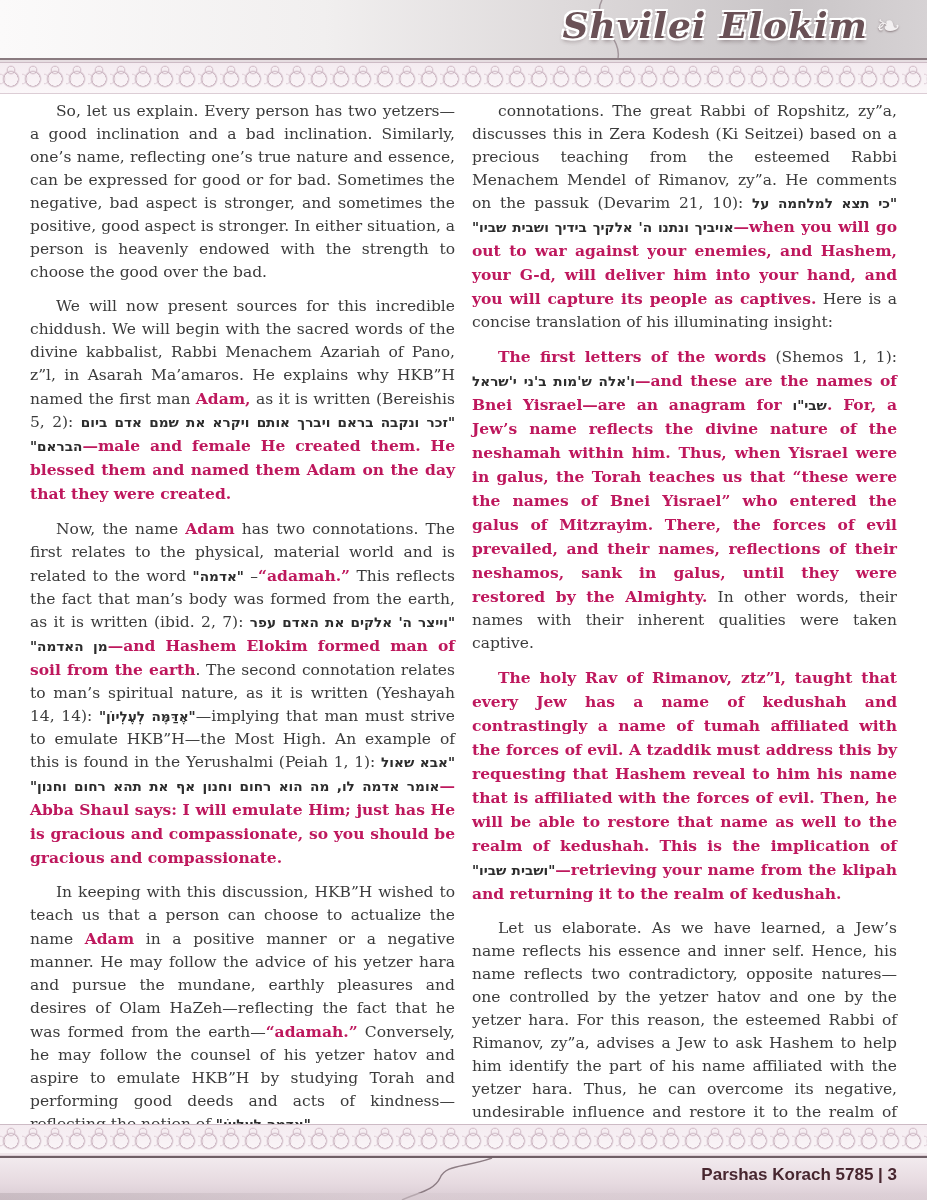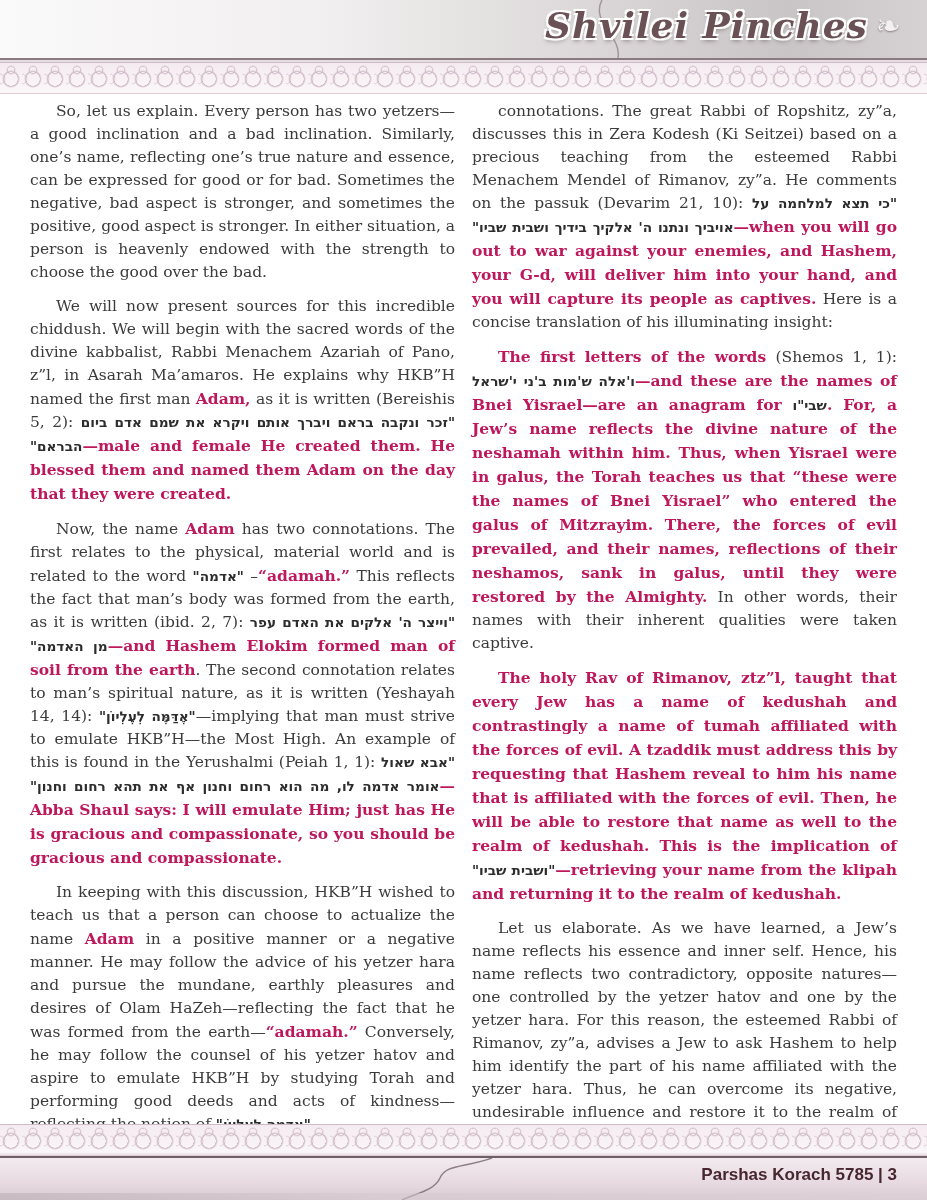--- a/index.html
+++ b/index.html
@@ -52,21 +52,21 @@
 </head>
 <body>
 
 <div class="page">
 
   <div class="header">
     <svg class="header-curve" width="90" height="58" viewBox="0 0 90 58">
       <path d="M14,0 C2,22 34,36 30,58" fill="none" stroke="#a2969b" stroke-width="1.5"></path>
     </svg>
     <div class="logo-wrap">
-      <span class="logo">Shvilei Pinches</span>
+      <span class="logo">Shvilei Elokim</span>
       <span class="logo-orn">❧</span>
     </div>
   </div>
 
   <div class="lace lace-top"></div>
 
   <div class="content">
     <div class="col">
         <p class="para"><span>So, let us explain.  Every person has two yetzers—a good inclination and a bad inclination.  Similarly, one’s name, reflecting one’s true nature and essence, can be expressed for good or for bad.  Sometimes the negative, bad aspect is stronger, and sometimes the positive, good aspect is stronger.  In either situation, a person is heavenly endowed with the strength to choose the good over the bad.</span></p>
         <p class="para"><span>We will now present sources for this incredible chiddush.  We will begin with the sacred words of the divine kabbalist, Rabbi Menachem Azariah of Pano, z”l, in Asarah Ma’amaros.  He explains why HKB”H named the first man </span><span class="b">Adam,</span><span> as it is written (Bereishis 5, 2): </span><span class="b he" dir="rtl">"זכר ונקבה בראם ויברך אותם ויקרא את שמם אדם ביום הבראם"</span><span class="b">—male and female He created them.  He blessed them and named them Adam on the day that they were created.</span></p>

